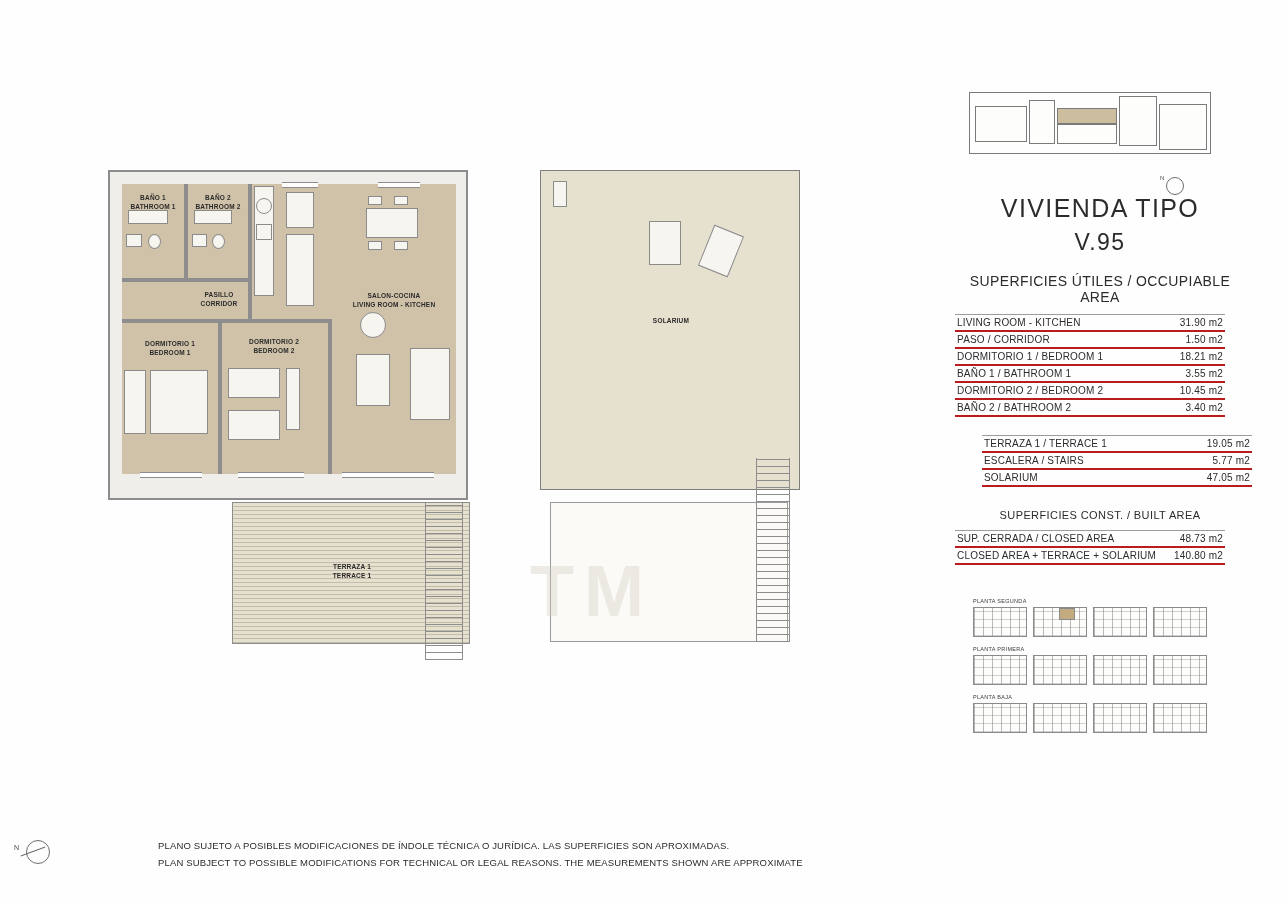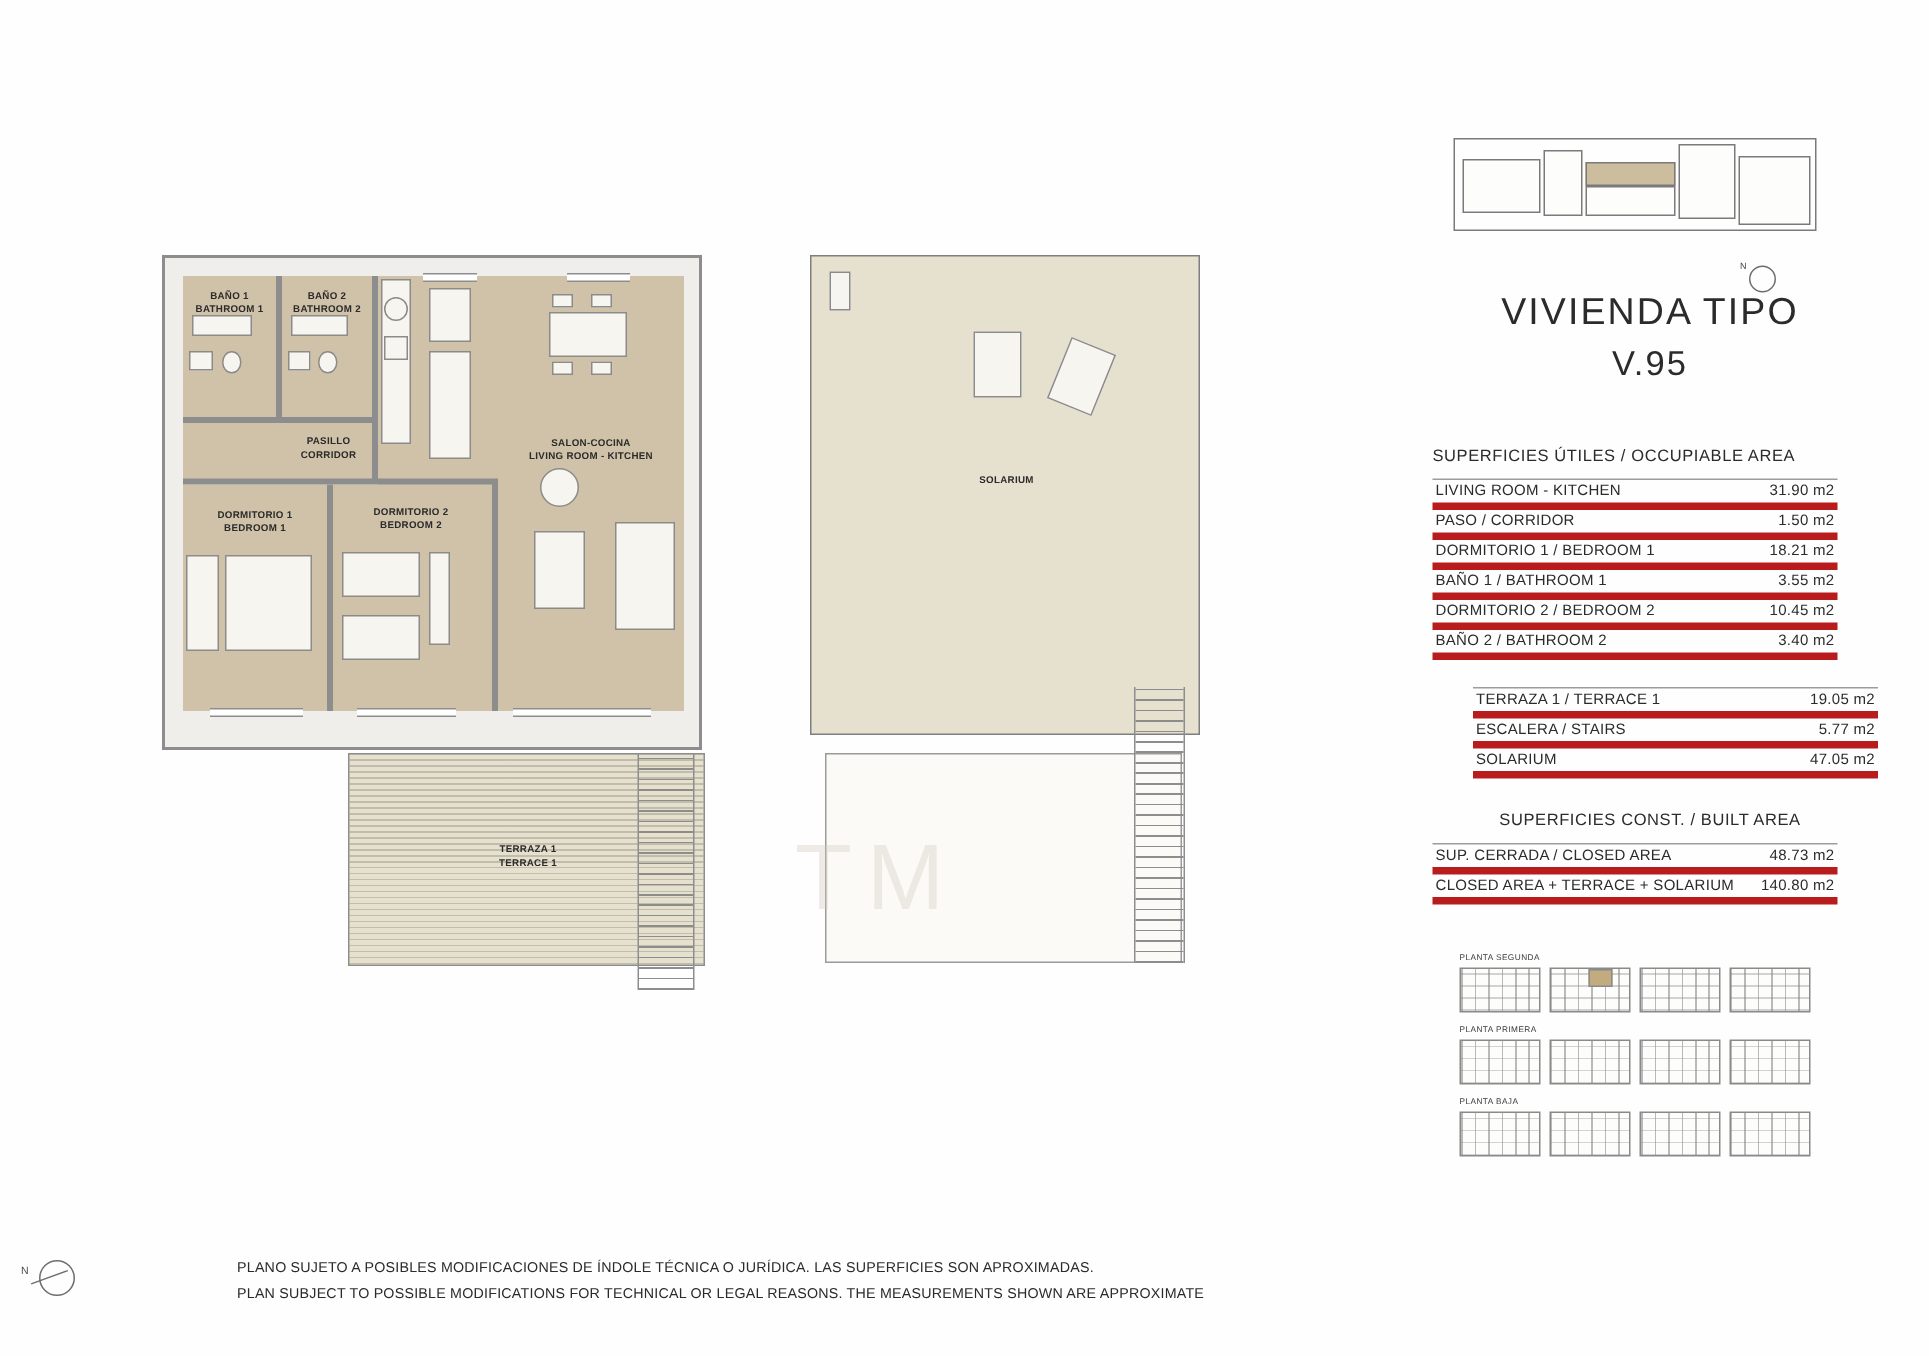--- a/index.html
+++ b/index.html
@@ -117,23 +117,23 @@
     height: 140px;
     background: #fbfaf7;
     border: 1.5px solid #9a9a9a;
     box-sizing: border-box;
   }
 
   .watermark {
     position: absolute;
     left: 430px;
     top: 390px;
-    font-size: 62px;
+    font-size: 72px;
     letter-spacing: 10px;
-    font-weight: normal;
+    font-weight: bold;
     color: rgba(210,200,190,.35);
     pointer-events: none;
     user-select: none;
   }
 
   
   .right {
     position: absolute;
     left: 955px;
     top: 86px;
@@ -182,35 +182,36 @@
     font-family: "Liberation Sans", sans-serif;
   }
   .title-sub {
     margin-top: 6px;
     font-size: 23px;
     letter-spacing: 1.4px;
     text-align: center;
     color: #2b2b2b;
   }
   .section-head {
-    margin-top: 42px;
-    font-size: 11px;
+    margin-top: 17px;
+    font-size: 14px;
     letter-spacing: .4px;
+    text-align: center;
     color: #2b2b2b;
   }
   .table {
     margin-top: 9px;
     width: 270px;
     border-top: 1px solid #9c9c9c;
   }
   .trow {
     display: flex;
     justify-content: space-between;
     align-items: baseline;
-    border-bottom: 5px solid #b91c1c;
+    border-bottom: 2px solid #b91c1c;
     padding: 2px 2px 2px 2px;
     font-size: 10px;
     letter-spacing: .2px;
   }
   .trow .nm { white-space: nowrap; }
   .trow .vl { white-space: nowrap; }
   .table.spaced { margin-top: 18px; margin-left: 27px; }
   .section-head2 {
     margin-top: 22px;
     font-size: 11px;

